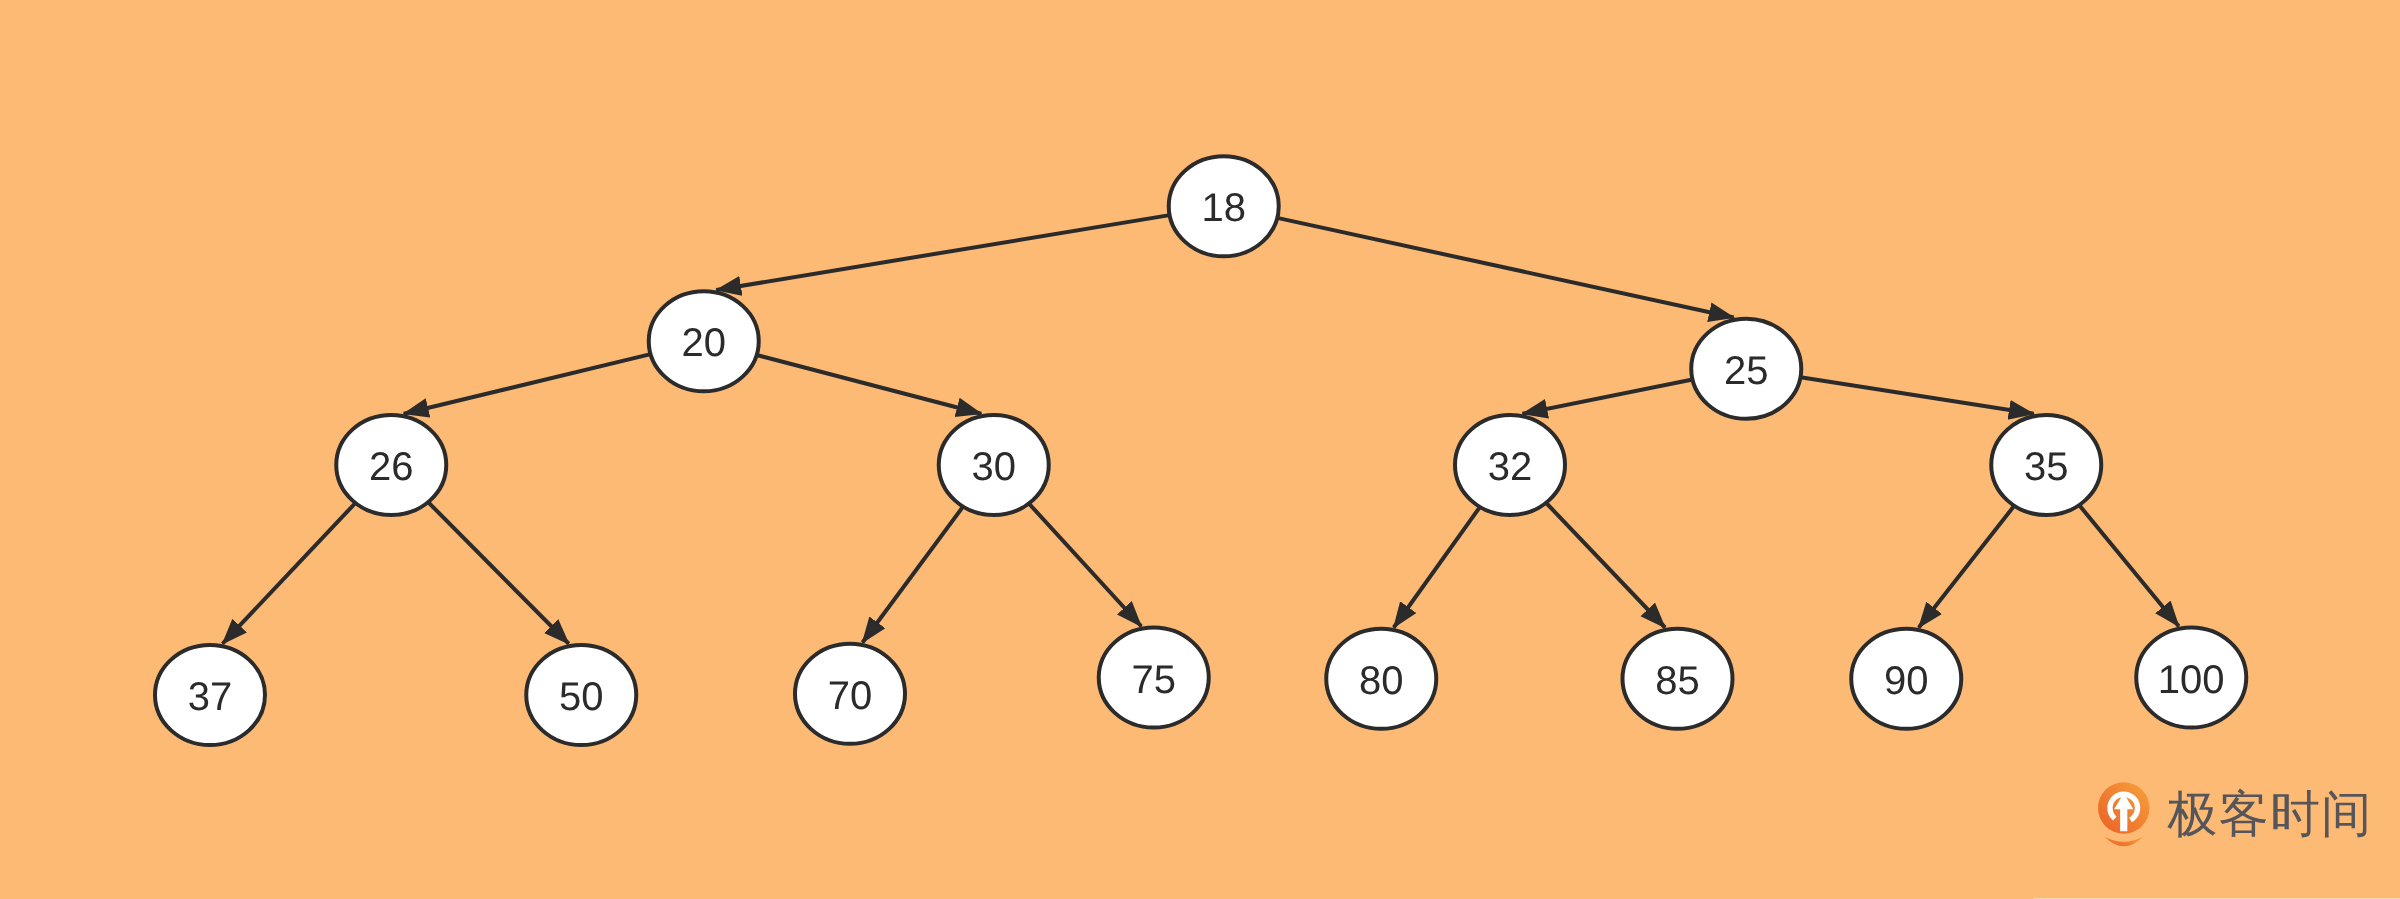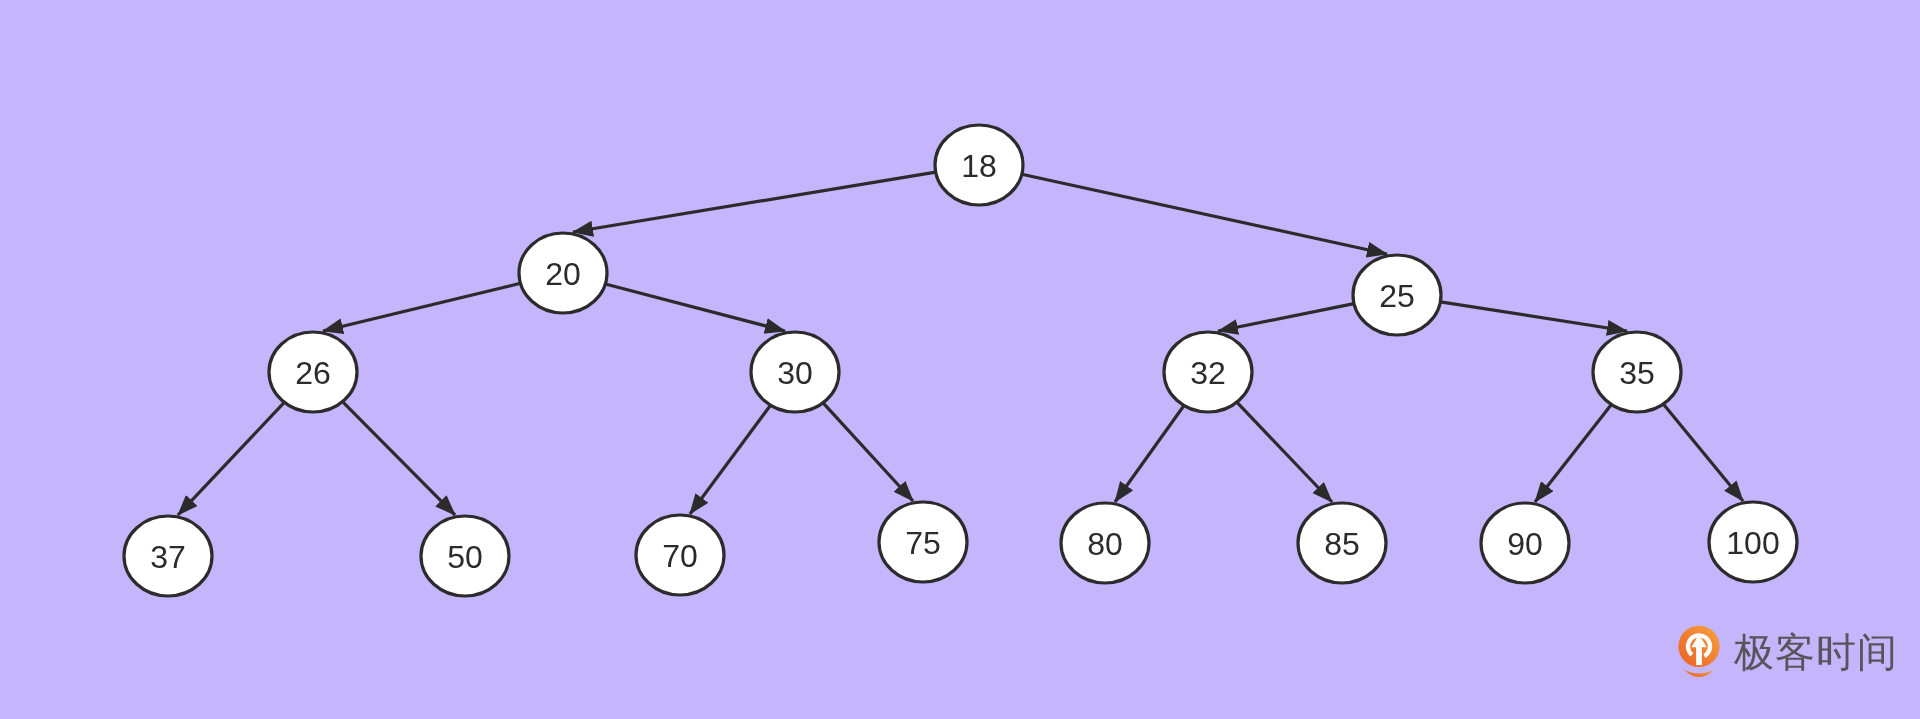--- a/index.html
+++ b/index.html
@@ -29,21 +29,21 @@
     font-size: 40px;
     font-weight: 400;
     letter-spacing: 1px;
     line-height: 1;
     padding-bottom: 6px;
   }
 </style>
 </head>
 <body>
 
-<div class="canvas" style="background: #c4b5fd; text-align: right;">
+<div class="canvas" style="background: #fdba74; text-align: right;">
 
   <svg id="tree" width="1920" height="719" viewBox="0 0 1920 719">
     <defs>
       <marker id="arrow" markerUnits="userSpaceOnUse" markerWidth="24" markerHeight="18" refX="20" refY="8" orient="auto">
         <path id="arrow-path" d="M0 0 L21 8 L0 16 Z" fill="#2b2b2b"></path>
       </marker>
     </defs>
     <g id="edge-layer">
         <line x1="935.7" y1="172.1" x2="573" y2="232" stroke="#2b2b2b" stroke-width="3.2" marker-end="url(#arrow)"></line>
         <line x1="1021.8" y1="174.3" x2="1387" y2="254" stroke="#2b2b2b" stroke-width="3.2" marker-end="url(#arrow)"></line>

